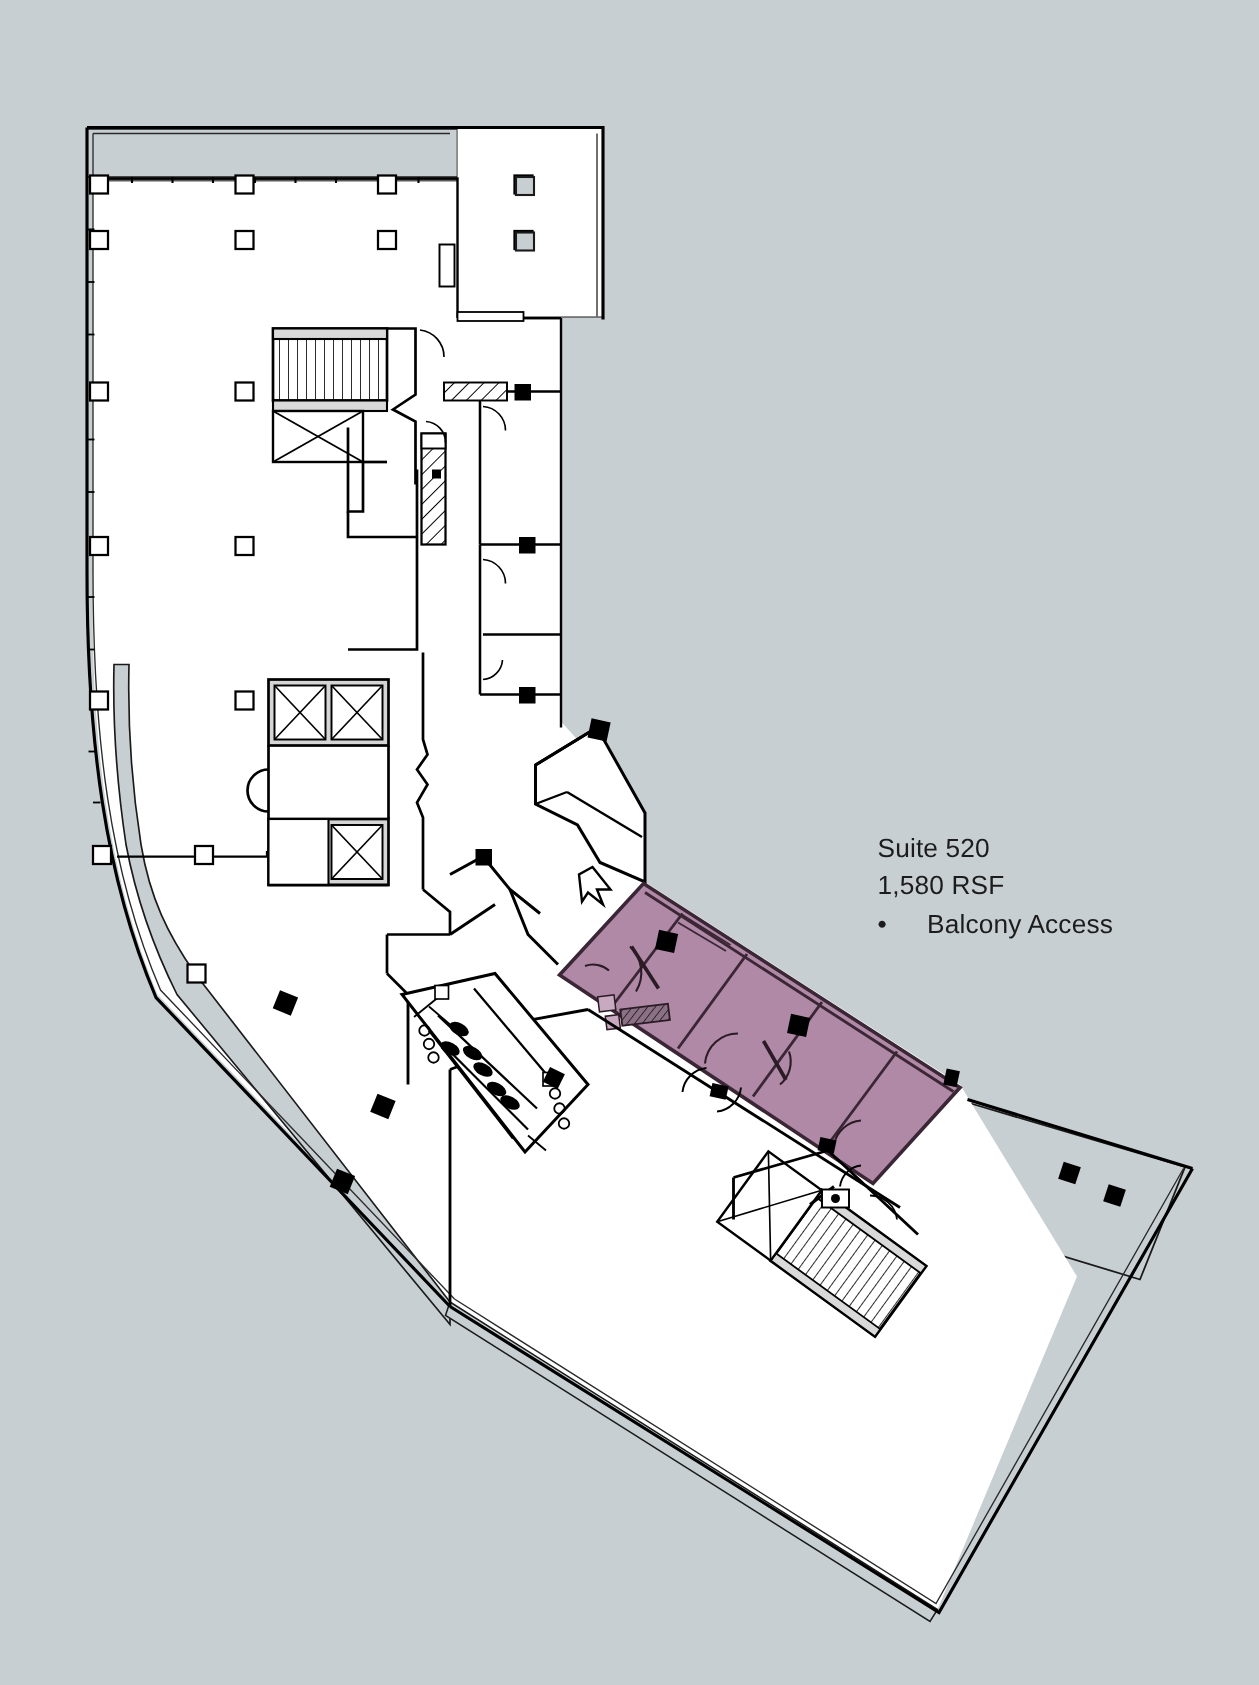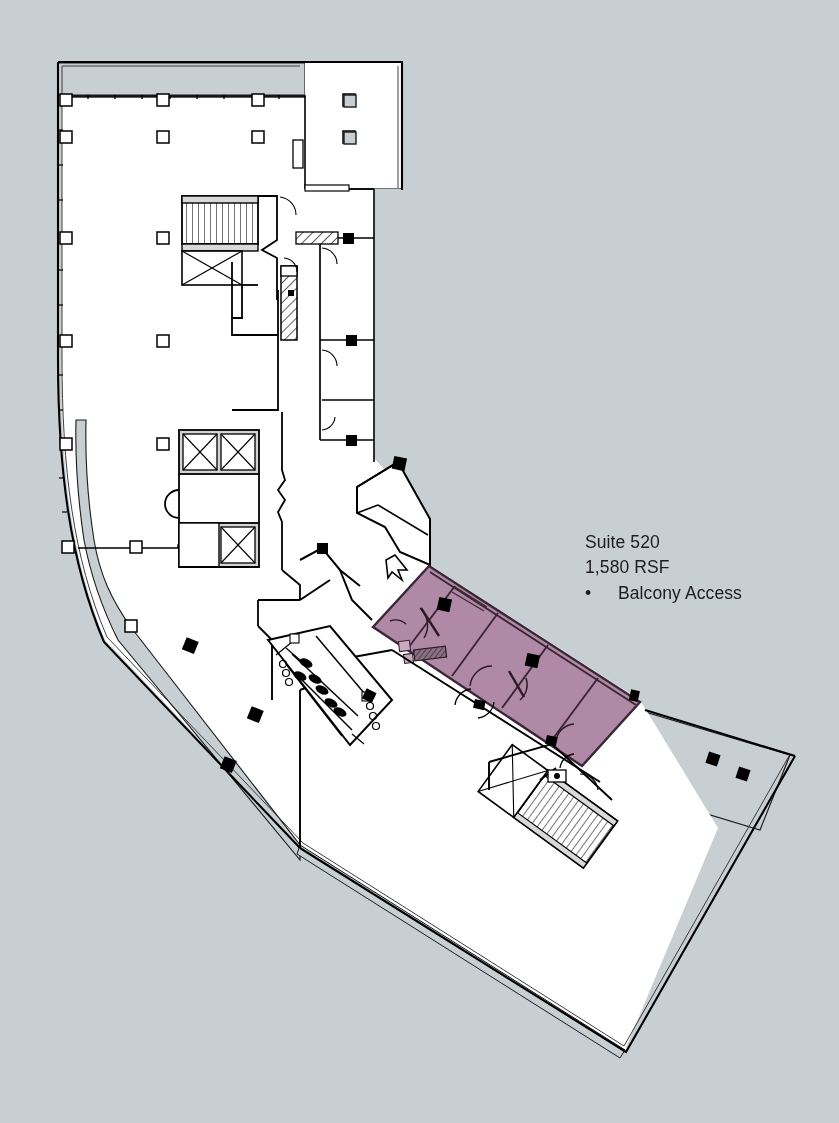--- a/index.html
+++ b/index.html
@@ -13,20 +13,21 @@
     height: 1123px;
     position: relative;
     overflow: hidden;
     font-family: "Liberation Sans", sans-serif;
   }
   #plan-root {
     position: absolute;
     inset: 0;
     width: 839px;
     height: 961px;
+    margin-top: 23px;
   }
   svg#floorplan {
     display: block;
     width: 839px;
     height: 1123px;
   }
   .legend-text {
     font-family: "Liberation Sans", sans-serif;
     font-size: 17.5px;
     fill: #1c1c1c;

